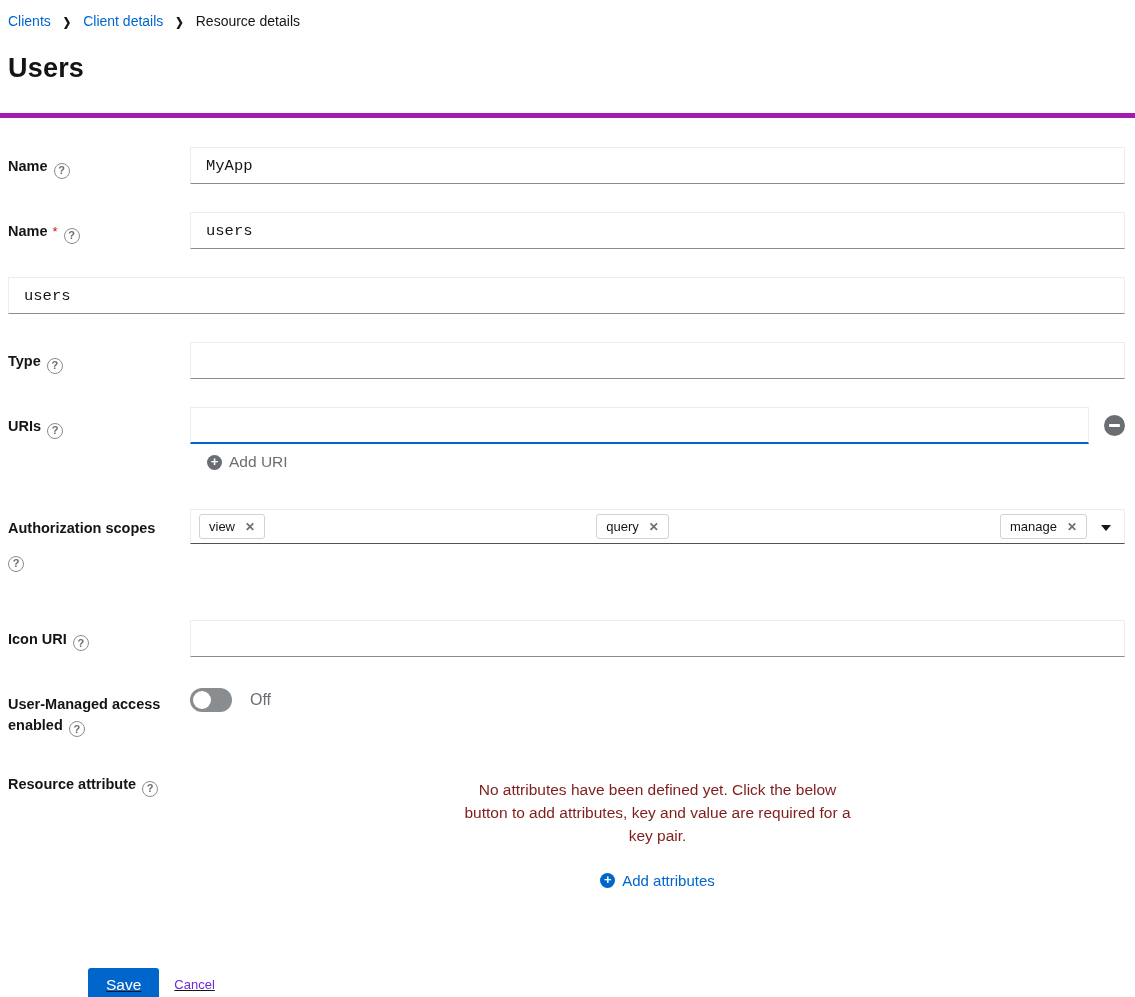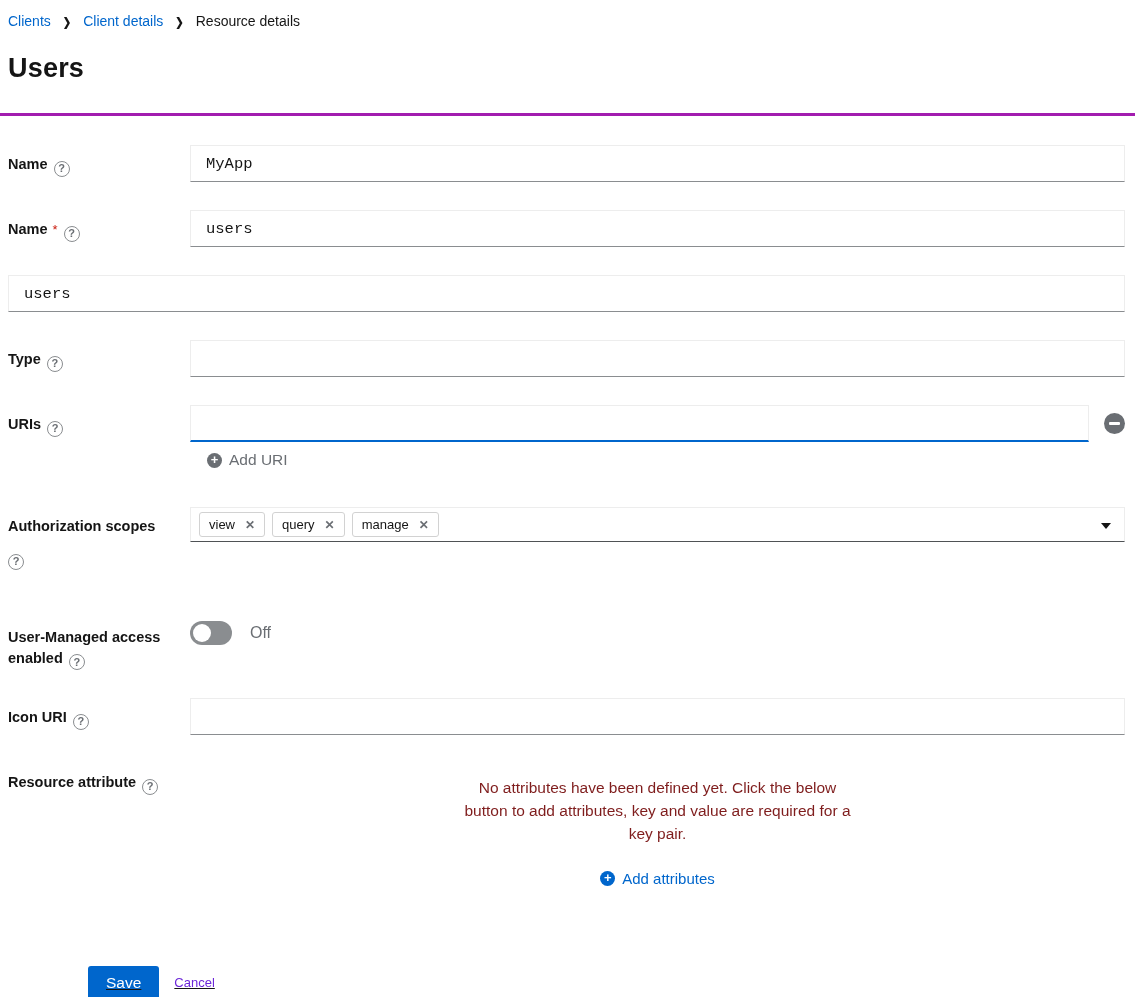--- a/index.html
+++ b/index.html
@@ -5,21 +5,21 @@
   * { box-sizing: border-box; }
   html, body { margin: 0; padding: 0; }
   body {
     width: 1135px; height: 997px; background: #ffffff;
     font-family: "Liberation Sans", sans-serif;
     color: #151515;
     overflow: hidden;
   }
 
   
-  .page-header { padding: 13px 0 30px 8px; border-bottom: 3px solid #a21caf; }
+  .page-header { padding: 13px 0 30px 8px; border-bottom: 5px solid #a21caf; }
   .breadcrumb { display: flex; align-items: center; gap: 12px; font-size: 14px; line-height: 17px; }
   .breadcrumb a { color: #0066cc; text-decoration: none; cursor: pointer; }
   .crumb-sep { color: #151515; font-size: 10px; font-weight: 700; transform: scaleY(1.15); }
   .crumb-current { color: #151515; }
   h1.page-title { margin: 23px 0 0 0; font-size: 27px; font-weight: 700; line-height: 30px; letter-spacing: .2px; }
 
   
   .form { padding: 29px 10px 0 8px; }
   .form-row { display: flex; margin-bottom: 28px; }
   .row-label { flex: none; width: 174px; margin-right: 8px; padding-top: 9px;
@@ -63,21 +63,21 @@
     width: 15px; height: 15px; border-radius: 50%;
     background: #6a6e73; color: #fff; font-size: 13px; font-weight: 700; line-height: 1;
     padding-bottom: 1px;
   }
   .plus-icon.blue { background: #0066cc; }
 
   
   .scopes-box {
     position: relative; display: flex; align-items: center; flex-wrap: wrap;
     min-height: 34px; padding: 4px 30px 4px 8px;
-    border: 1px solid #ededed; border-bottom: 1px solid #4f5255; cursor: pointer; background: #fff;
+    border: 1px solid #ededed; border-bottom: 1px solid #4f5255; cursor: pointer; background: #fff; justify-content: space-between;
   }
   .chip {
     display: inline-flex; align-items: center; gap: 10px;
     border: 1px solid #d2d2d2; border-radius: 3px; background: #fff;
     padding: 3px 9px; margin-right: 7px; font-size: 13px; line-height: 17px;
   }
   .chip-close {
     border: none; background: none; padding: 0; margin: 0;
     color: #6a6e73; font-size: 12px; font-weight: 700; line-height: 1; cursor: pointer;
   }
@@ -201,38 +201,38 @@
           <span>manage</span>
           <button class="chip-close">✕</button>
         </span>
         <span class="caret-down"></span>
       </div>
     </div>
   </div>
 
   <div class="form-row">
     <div class="row-label">
+      <span>Icon URI</span><span class="help-icon">?</span>
+    </div>
+    <div class="row-content">
+      <input class="text-input" type="text" value="" style="">
+    </div>
+  </div>
+
+  <div class="form-row">
+    <div class="row-label">
       <span>User-Managed access enabled</span><span class="help-icon">?</span>
     </div>
     <div class="row-content">
       <div class="toggle-line">
         <button class="toggle" aria-label="User-Managed access enabled toggle">
           <span class="toggle-knob"></span>
         </button>
         <span class="toggle-state">Off</span>
       </div>
-    </div>
-  </div>
-
-  <div class="form-row">
-    <div class="row-label">
-      <span>Icon URI</span><span class="help-icon">?</span>
-    </div>
-    <div class="row-content">
-      <input class="text-input" type="text" value="" style="">
     </div>
   </div>
 
   <div class="form-row" style="margin-bottom:0;">
     <div class="row-label">
       <span>Resource attribute</span><span class="help-icon">?</span>
     </div>
     <div class="row-content">
       <div class="empty-state">
         <p class="empty-text">No attributes have been defined yet. Click the below button to add attributes, key and value are required for a key pair.</p>

